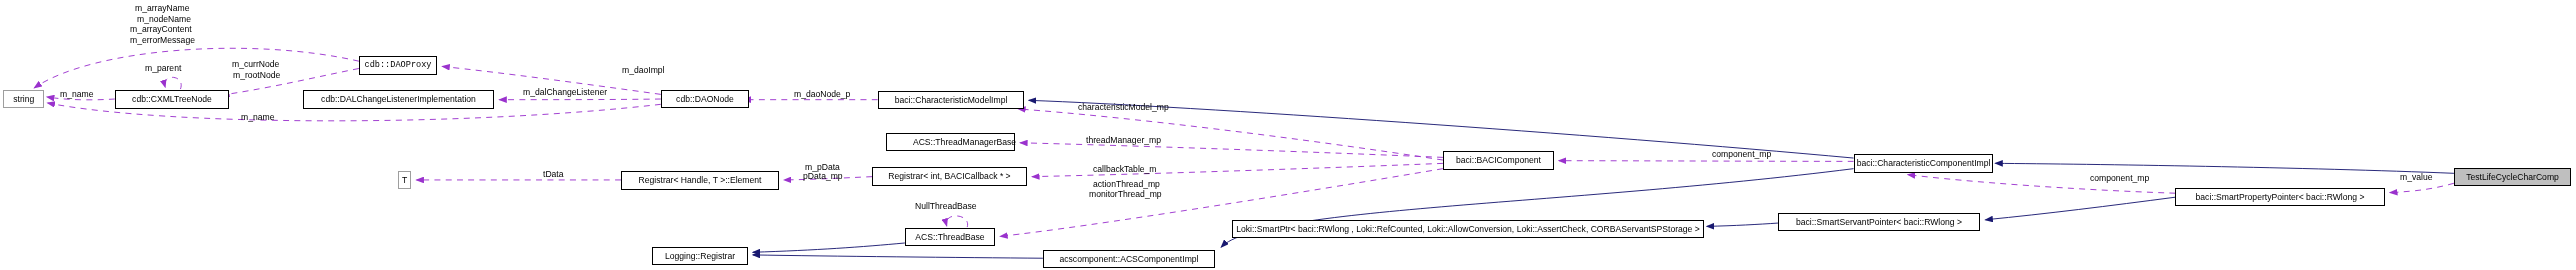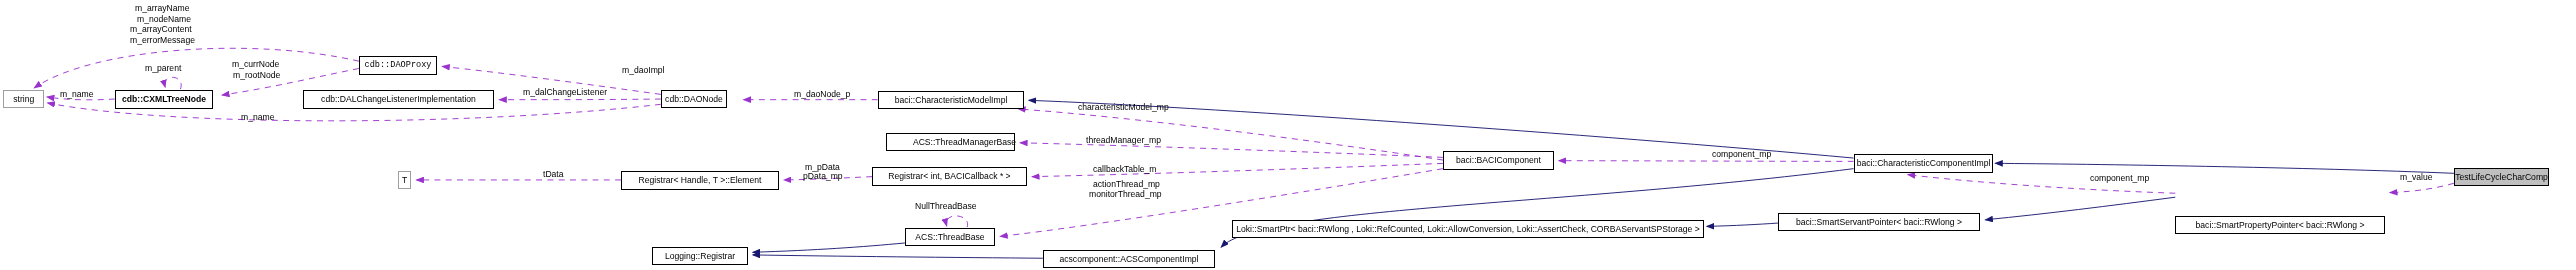--- a/index.html
+++ b/index.html
@@ -70,38 +70,38 @@
       <path d="M1572,389 C1450,388 1250,386 1135,384" marker-end="url(#arrow-inherit)"></path>
       <path d="M1364,366 C1300,372 1230,377 1135,380" marker-end="url(#arrow-inherit)"></path>
       <path d="M2680,336 C2650,338 2615,340 2573,341" marker-end="url(#arrow-inherit)"></path>
       <path d="M3279,297 C3180,310 3085,322 2993,331" marker-end="url(#arrow-inherit)"></path>
       <path d="M3699,261 C3480,252 3150,247 3008,246" marker-end="url(#arrow-inherit)"></path>
     </g>
   </svg>
 
   <div id="nodes">
       <div class="node external" style="left: 3.3px; top: 90px; width: 41px; height: 18px;">string</div>
-      <div class="node" style="left: 115px; top: 90px; width: 98px; height: 18.6px; font-weight: bold;">cdb::CXMLTreeNode</div>
+      <div class="node" style="left: 115px; top: 90px; width: 114px; height: 18.6px;">cdb::CXMLTreeNode</div>
       <div class="node" style="left: 359px; top: 56px; width: 78px; height: 18.6px; font-family: Liberation Mono, monospace;">cdb::DAOProxy</div>
       <div class="node" style="left: 303px; top: 90px; width: 191px; height: 18.6px;">cdb::DALChangeListenerImplementation</div>
-      <div class="node" style="left: 661px; top: 90px; width: 66px; height: 18px;">cdb::DAONode</div>
+      <div class="node" style="left: 661px; top: 90px; width: 88px; height: 18px;">cdb::DAONode</div>
       <div class="node" style="left: 878px; top: 91px; width: 146px; height: 18px;">baci::CharacteristicModelImpl</div>
       <div class="node" style="left: 886px; top: 133px; width: 129px; height: 18px; padding-left: 28px;">ACS::ThreadManagerBase</div>
       <div class="node external" style="left: 398px; top: 171px; width: 13.3px; height: 18px;">T</div>
       <div class="node" style="left: 621px; top: 171px; width: 158px; height: 18.6px;">Registrar&lt; Handle, T &gt;::Element</div>
       <div class="node" style="left: 872px; top: 167px; width: 155px; height: 18.6px;">Registrar&lt; int, BACICallback * &gt;</div>
       <div class="node" style="left: 905px; top: 228px; width: 90px; height: 18px;">ACS::ThreadBase</div>
       <div class="node" style="left: 652px; top: 247px; width: 96px; height: 18px;">Logging::Registrar</div>
       <div class="node" style="left: 1043px; top: 250px; width: 172px; height: 18px;">acscomponent::ACSComponentImpl</div>
       <div class="node" style="left: 1232px; top: 220px; width: 472px; height: 18px;">Loki::SmartPtr&lt; baci::RWlong , Loki::RefCounted, Loki::AllowConversion, Loki::AssertCheck, CORBAServantSPStorage &gt;</div>
       <div class="node" style="left: 1443px; top: 151px; width: 111px; height: 18.6px;">baci::BACIComponent</div>
       <div class="node" style="left: 1854px; top: 154px; width: 139px; height: 18.6px;">baci::CharacteristicComponentImpl</div>
       <div class="node" style="left: 1778px; top: 213px; width: 202px; height: 18px;">baci::SmartServantPointer&lt; baci::RWlong &gt;</div>
-      <div class="node" style="left: 2175px; top: 188px; width: 210px; height: 18px; margin-top: 28px;">baci::SmartPropertyPointer&lt; baci::RWlong &gt;</div>
-      <div class="node main" style="left: 2454px; top: 168px; width: 95px; height: 18px;">TestLifeCycleCharComp</div>
+      <div class="node" style="left: 2175px; top: 188px; width: 210px; height: 18px;">baci::SmartPropertyPointer&lt; baci::RWlong &gt;</div>
+      <div class="node main" style="left: 2454px; top: 168px; width: 117px; height: 18px;">TestLifeCycleCharComp</div>
     </div>
   <div id="labels">
       <div class="edge-label" style="left: 135px; top: 4px;">m_arrayName</div>
       <div class="edge-label" style="left: 137px; top: 14.6px;">m_nodeName</div>
       <div class="edge-label" style="left: 130px; top: 25px;">m_arrayContent</div>
       <div class="edge-label" style="left: 130px; top: 36px;">m_errorMessage</div>
       <div class="edge-label" style="left: 145px; top: 64px;">m_parent</div>
       <div class="edge-label" style="left: 232px; top: 60px;">m_currNode</div>
       <div class="edge-label" style="left: 233px; top: 71px;">m_rootNode</div>
       <div class="edge-label" style="left: 60px; top: 90px;">m_name</div>

